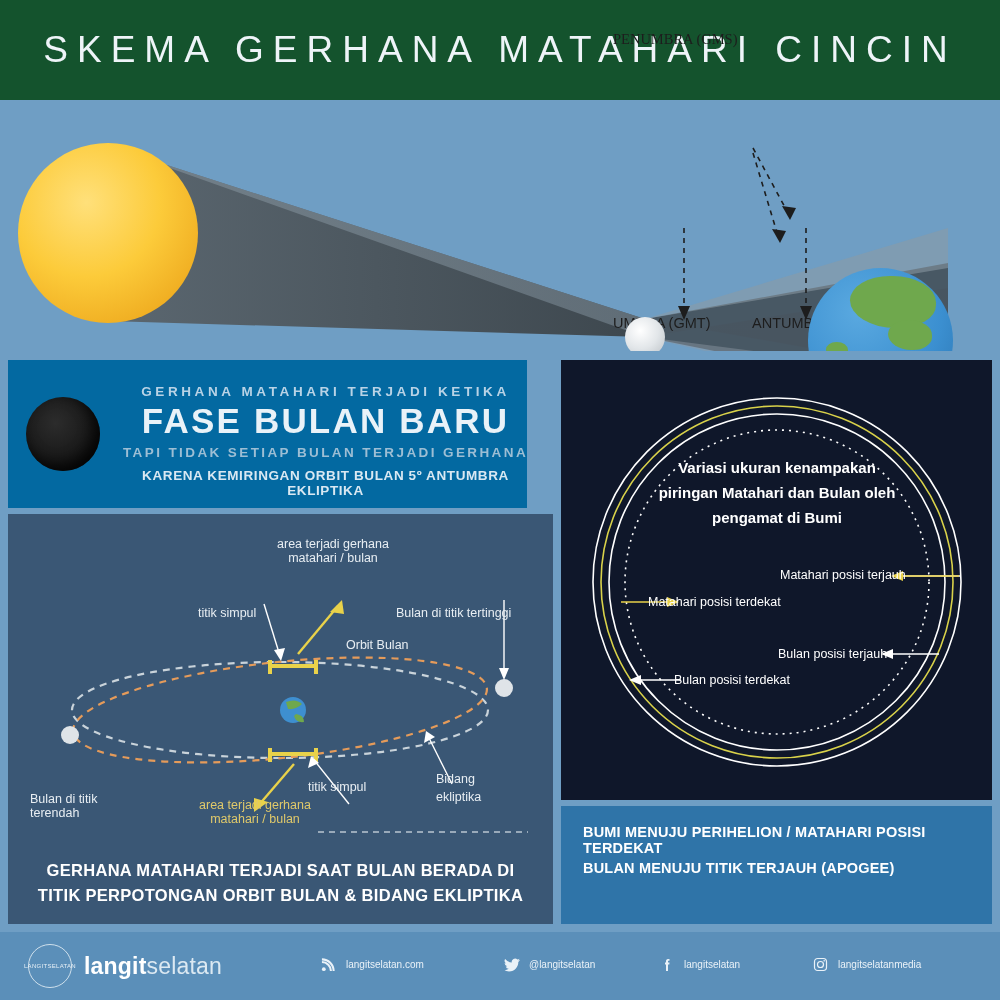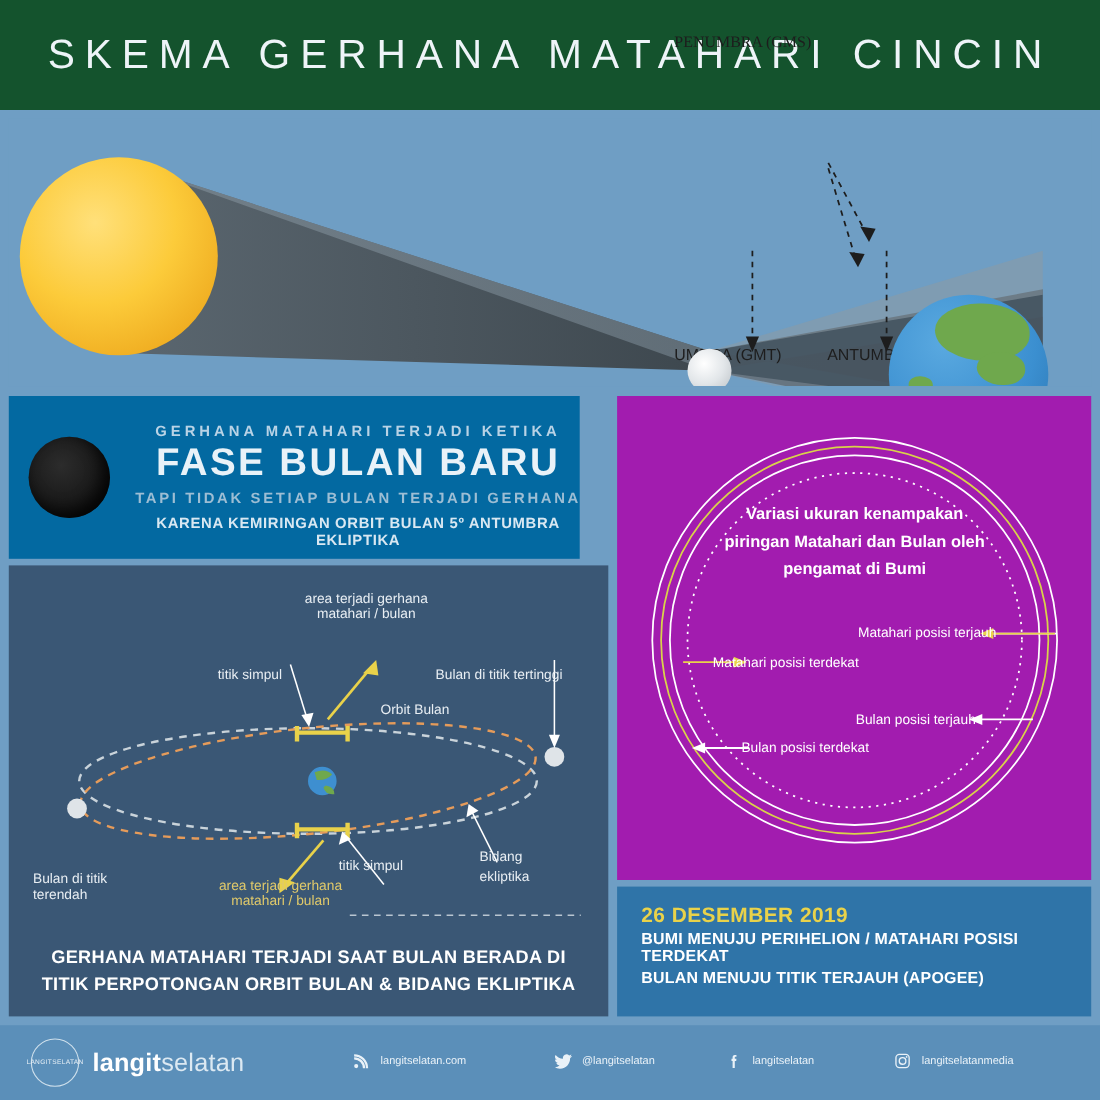--- a/index.html
+++ b/index.html
@@ -82,21 +82,21 @@
   .otxt { position: absolute; color: #e8eef3; font-size: 12.5px; line-height: 14px; }
   .otxt.center { text-align: center; }
   .orbit-caption {
     position: absolute; left: 0; top: 344px; width: 545px; text-align: center;
     color: #ffffff; font-size: 16.5px; font-weight: 700; line-height: 25px; letter-spacing: .3px;
   }
 
   
   .panel-ring {
     position: absolute; left: 561px; top: 360px; width: 431px; height: 440px;
-    background: #a21caf;
+    background: #0f172a;
   }
   .ring-svg { position: absolute; left: 0; top: 0; width: 431px; height: 440px; }
   .ring-title {
     position: absolute; left: 60px; top: 95px; width: 312px; text-align: center;
     color: #ffffff; font-size: 15px; font-weight: 700; line-height: 25px;
   }
   .rtxt { position: absolute; color: #ffffff; font-size: 12.5px; white-space: nowrap; }
 
   
   .panel-date {
@@ -306,21 +306,20 @@
       <div>pengamat di Bumi</div>
     </div>
 
     <div class="rtxt" style="left:219px; top:208px;">Matahari posisi terjauh</div>
     <div class="rtxt" style="left:87px; top:235px;">Matahari posisi terdekat</div>
     <div class="rtxt" style="left:217px; top:287px;">Bulan posisi terjauh</div>
     <div class="rtxt" style="left:113px; top:313px;">Bulan posisi terdekat</div>
   </div>
 
   <div class="panel-date">
-    <div class="date-main">26 DESEMBER 2019</div>
     <div class="date-l1">BUMI MENUJU PERIHELION / MATAHARI POSISI TERDEKAT</div>
     <div class="date-l2">BULAN MENUJU TITIK TERJAUH (APOGEE)</div>
   </div>
 
   <div class="footer">
     <div class="logo-seal">
       <span>LANGITSELATAN</span>
     </div>
     <div class="logo-text">
       <span class="a">langit</span><span class="b">selatan</span>

